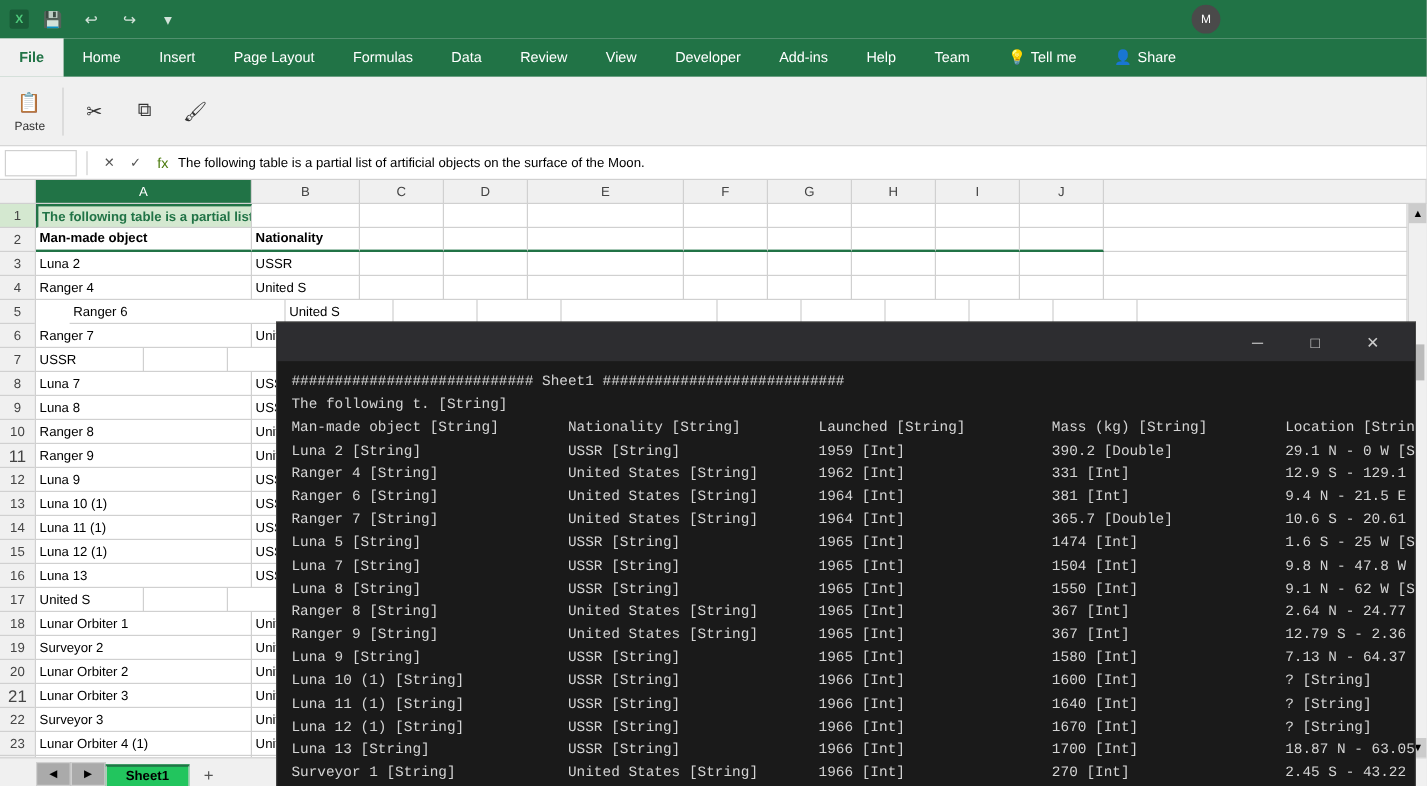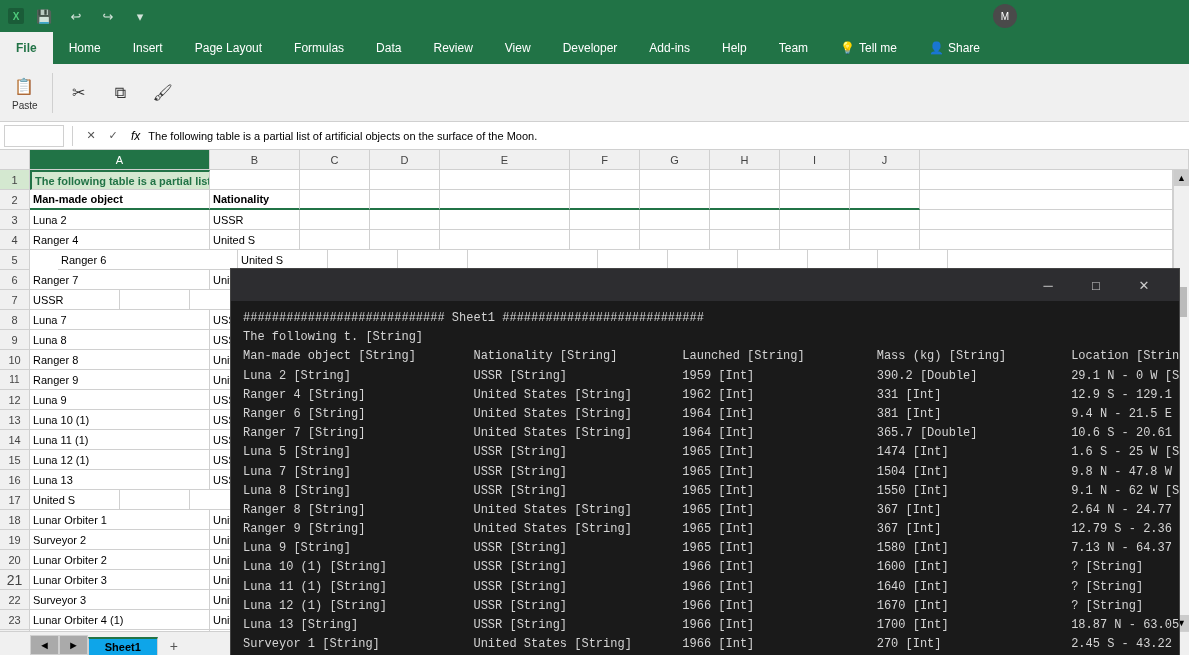--- a/index.html
+++ b/index.html
@@ -32,27 +32,27 @@
     .ribbon-tab { padding: 0 16px; display: flex; align-items: center; color: white; cursor: pointer; font-size: 12px; height: 32px; }
     .ribbon-tab.active { background: #f0f0f0; color: #217346; font-weight: bold; }
     .ribbon-commands { background: #f0f0f0; height: 58px; border-bottom: 1px solid #d0d0d0; display: flex; align-items: center; padding: 0 8px; gap: 4px; }
 
     
     .formula-bar { height: 28px; background: white; border-bottom: 1px solid #d0d0d0; display: flex; align-items: center; padding: 0 4px; gap: 4px; }
     .name-box { width: 60px; height: 22px; border: 1px solid #d0d0d0; padding: 0 4px; font-size: 11px; display: flex; align-items: center; }
     .formula-divider { width: 1px; height: 20px; background: #d0d0d0; margin: 0 4px; }
     .formula-icons { display: flex; gap: 2px; }
     .formula-icon-btn { width: 20px; height: 20px; display: flex; align-items: center; justify-content: center; cursor: pointer; font-size: 11px; color: #555; }
-    .fx-label { color: #000000; font-style: italic; font-size: 12px; padding: 0 4px; }
+    .fx-label { color: #4d7c0f; font-size: 12px; padding: 0 4px; }
     .formula-input { flex: 1; font-size: 11px; border: none; outline: none; }
 
     
     .sheet-tabs { height: 24px; background: #f0f0f0; border-top: 1px solid #d0d0d0; display: flex; align-items: flex-end; padding-left: 30px; }
     .sheet-tab { padding: 2px 16px; border: 1px solid #d0d0d0; border-bottom: none; background: white; font-size: 11px; cursor: pointer; margin-right: 2px; }
-    .sheet-tab.active { background: #0ea5e9; border-top: 2px solid #217346; font-weight: bold; }
+    .sheet-tab.active { background: #22c55e; border-top: 2px solid #217346; font-weight: bold; }
     .tab-add-btn { width: 20px; height: 18px; display: flex; align-items: center; justify-content: center; cursor: pointer; font-size: 14px; color: #555; margin-left: 4px; }
 
     
     .popup-overlay { position: absolute; top: 0; left: 0; right: 0; bottom: 0; z-index: 100; pointer-events: none; }
     .popup-window {
       position: absolute;
       top: 118px;
       left: 230px;
       width: 950px;
       height: 510px;
@@ -198,21 +198,21 @@
           <div style="height: 20px; border-bottom: 1px solid rgb(208, 208, 208); text-align: center; font-size: 11px; color: rgb(68, 68, 68); display: flex; align-items: center; justify-content: center; cursor: pointer; background: rgb(212, 232, 208);">1</div>
           <div style="height: 20px; border-bottom: 1px solid rgb(208, 208, 208); text-align: center; font-size: 11px; color: rgb(68, 68, 68); display: flex; align-items: center; justify-content: center; cursor: pointer;">2</div>
           <div style="height: 20px; border-bottom: 1px solid rgb(208, 208, 208); text-align: center; font-size: 11px; color: rgb(68, 68, 68); display: flex; align-items: center; justify-content: center; cursor: pointer;">3</div>
           <div style="height: 20px; border-bottom: 1px solid rgb(208, 208, 208); text-align: center; font-size: 11px; color: rgb(68, 68, 68); display: flex; align-items: center; justify-content: center; cursor: pointer;">4</div>
           <div style="height: 20px; border-bottom: 1px solid rgb(208, 208, 208); text-align: center; font-size: 11px; color: rgb(68, 68, 68); display: flex; align-items: center; justify-content: center; cursor: pointer;">5</div>
           <div style="height: 20px; border-bottom: 1px solid rgb(208, 208, 208); text-align: center; font-size: 11px; color: rgb(68, 68, 68); display: flex; align-items: center; justify-content: center; cursor: pointer;">6</div>
           <div style="height: 20px; border-bottom: 1px solid rgb(208, 208, 208); text-align: center; font-size: 11px; color: rgb(68, 68, 68); display: flex; align-items: center; justify-content: center; cursor: pointer;">7</div>
           <div style="height: 20px; border-bottom: 1px solid rgb(208, 208, 208); text-align: center; font-size: 11px; color: rgb(68, 68, 68); display: flex; align-items: center; justify-content: center; cursor: pointer;">8</div>
           <div style="height: 20px; border-bottom: 1px solid rgb(208, 208, 208); text-align: center; font-size: 11px; color: rgb(68, 68, 68); display: flex; align-items: center; justify-content: center; cursor: pointer;">9</div>
           <div style="height: 20px; border-bottom: 1px solid rgb(208, 208, 208); text-align: center; font-size: 11px; color: rgb(68, 68, 68); display: flex; align-items: center; justify-content: center; cursor: pointer;">10</div>
-          <div style="height: 20px; border-bottom: 1px solid rgb(208, 208, 208); text-align: center; font-size: 10px; color: rgb(68, 68, 68); display: flex; align-items: center; justify-content: center; cursor: pointer;">11</div>
+          <div style="height: 20px; border-bottom: 1px solid rgb(208, 208, 208); text-align: center; font-size: 14px; color: rgb(68, 68, 68); display: flex; align-items: center; justify-content: center; cursor: pointer;">11</div>
           <div style="height: 20px; border-bottom: 1px solid rgb(208, 208, 208); text-align: center; font-size: 11px; color: rgb(68, 68, 68); display: flex; align-items: center; justify-content: center; cursor: pointer;">12</div>
           <div style="height: 20px; border-bottom: 1px solid rgb(208, 208, 208); text-align: center; font-size: 11px; color: rgb(68, 68, 68); display: flex; align-items: center; justify-content: center; cursor: pointer;">13</div>
           <div style="height: 20px; border-bottom: 1px solid rgb(208, 208, 208); text-align: center; font-size: 11px; color: rgb(68, 68, 68); display: flex; align-items: center; justify-content: center; cursor: pointer;">14</div>
           <div style="height: 20px; border-bottom: 1px solid rgb(208, 208, 208); text-align: center; font-size: 11px; color: rgb(68, 68, 68); display: flex; align-items: center; justify-content: center; cursor: pointer;">15</div>
           <div style="height: 20px; border-bottom: 1px solid rgb(208, 208, 208); text-align: center; font-size: 11px; color: rgb(68, 68, 68); display: flex; align-items: center; justify-content: center; cursor: pointer;">16</div>
           <div style="height: 20px; border-bottom: 1px solid rgb(208, 208, 208); text-align: center; font-size: 11px; color: rgb(68, 68, 68); display: flex; align-items: center; justify-content: center; cursor: pointer;">17</div>
           <div style="height: 20px; border-bottom: 1px solid rgb(208, 208, 208); text-align: center; font-size: 11px; color: rgb(68, 68, 68); display: flex; align-items: center; justify-content: center; cursor: pointer;">18</div>
           <div style="height: 20px; border-bottom: 1px solid rgb(208, 208, 208); text-align: center; font-size: 11px; color: rgb(68, 68, 68); display: flex; align-items: center; justify-content: center; cursor: pointer;">19</div>
           <div style="height: 20px; border-bottom: 1px solid rgb(208, 208, 208); text-align: center; font-size: 11px; color: rgb(68, 68, 68); display: flex; align-items: center; justify-content: center; cursor: pointer;">20</div>
           <div style="height: 20px; border-bottom: 1px solid rgb(208, 208, 208); text-align: center; font-size: 14px; color: rgb(68, 68, 68); display: flex; align-items: center; justify-content: center; cursor: pointer;">21</div>

